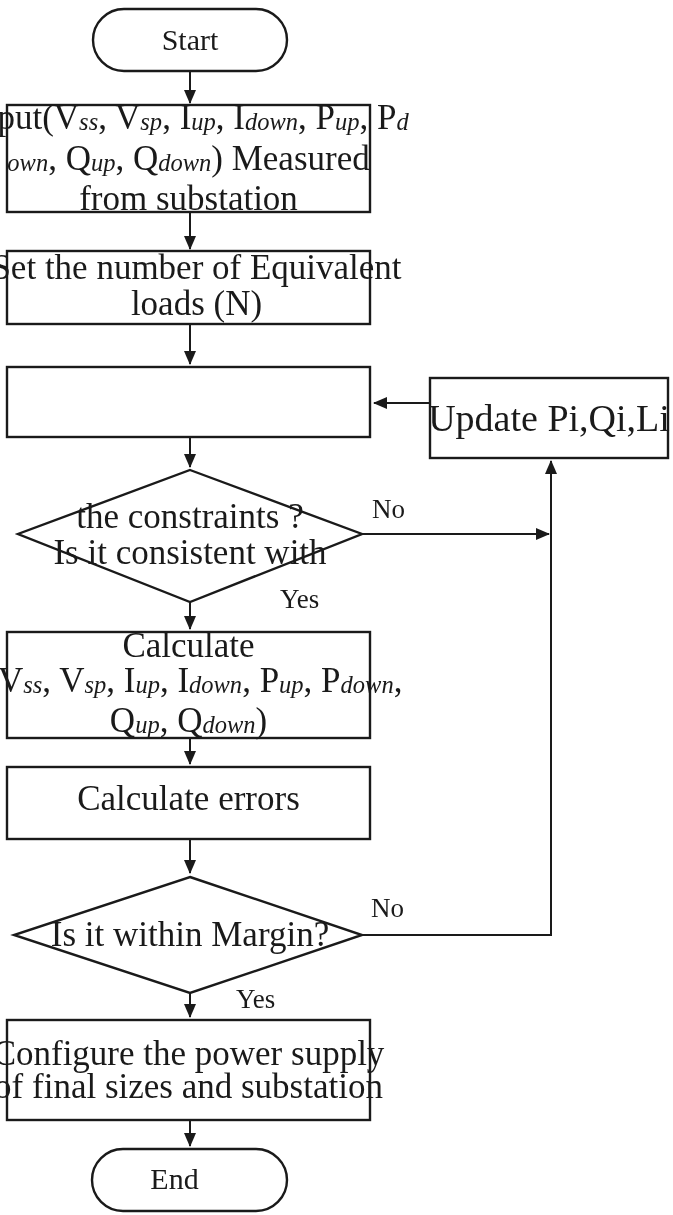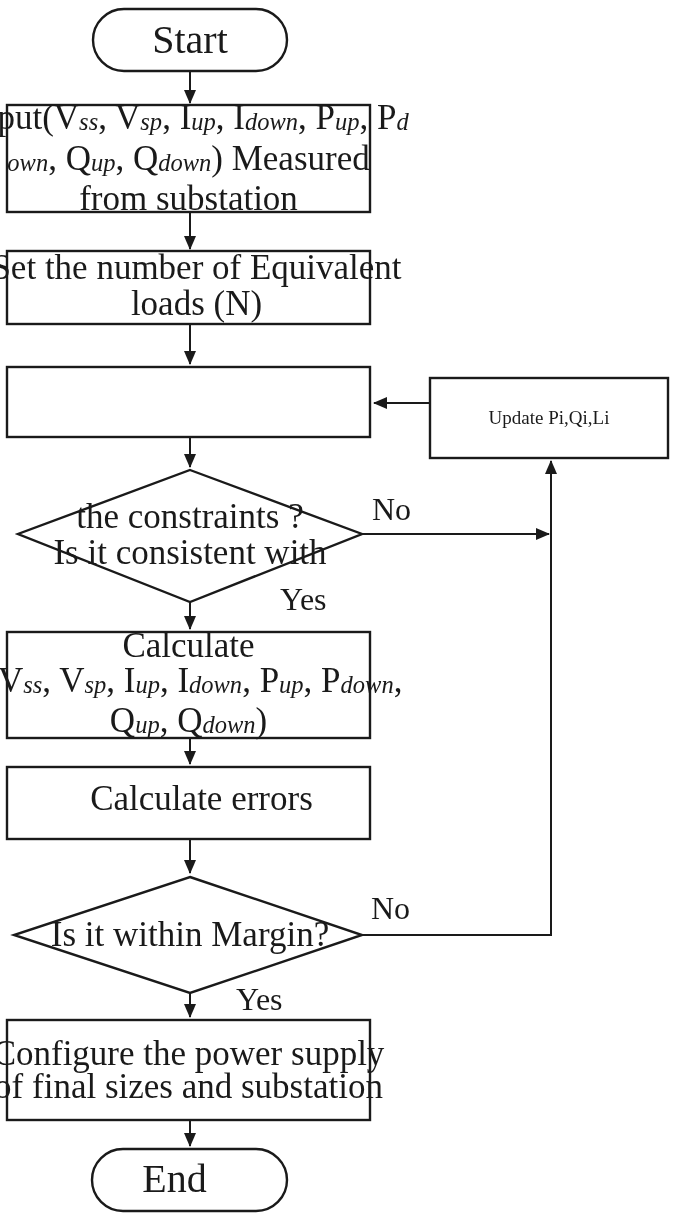--- a/index.html
+++ b/index.html
@@ -20,25 +20,25 @@
     align-items: center;
     justify-content: center;
     text-align: center;
     font-size: 35px;
     color: #1a1a1a;
     pointer-events: none;
   }
   .tline { line-height: 36px; white-space: nowrap; }
   .lh35 .tline { line-height: 35px; }
   .lh33 .tline { line-height: 33px; }
-  .terminal-label { font-size: 40px; }
-  .update-label { font-size: 19px; align-items: center; }
+  .terminal-label { font-size: 30px; }
+  .update-label { font-size: 38px; align-items: center; }
   .edge-label {
     position: absolute;
-    font-size: 32px;
+    font-size: 27px;
     line-height: 30px;
     color: #1a1a1a;
     white-space: nowrap;
     pointer-events: none;
   }
   .sub { font-size: 0.7em; font-style: italic; vertical-align: -0.06em; }
 </style>
 </head>
 <body>
 
@@ -101,21 +101,21 @@
     <div class="tline">the constraints ?</div>
     <div class="tline">Is it consistent with</div>
   </div>
 
   <div class="node-label lh35" style="left:10px; top:634px; width:357px; height:102px;">
     <div class="tline"><span>Calculate</span></div>
     <div class="tline"><span>((V</span><span class="sub">ss</span><span>, V</span><span class="sub">sp</span><span>, I</span><span class="sub">up</span><span>, I</span><span class="sub">down</span><span>, P</span><span class="sub">up</span><span>, P</span><span class="sub">down</span><span>,</span></div>
     <div class="tline"><span>Q</span><span class="sub">up</span><span>, Q</span><span class="sub">down</span><span>)</span></div>
   </div>
 
-  <div class="node-label" style="left:23px; top:769px; width:357px; height:60px;">
+  <div class="node-label" style="left:10px; top:769px; width:357px; height:60px;">
     <div class="tline">Calculate errors</div>
   </div>
 
   <div class="node-label" style="left:45px; top:917px; width:290px; height:36px;">
     <div class="tline">Is it within Margin?</div>
   </div>
 
   <div class="node-label lh33" style="left:10px; top:1022px; width:357px; height:96px;border-radius:30px;">
     <div class="tline">Configure the power supply</div>
     <div class="tline">of final sizes and substation</div>

